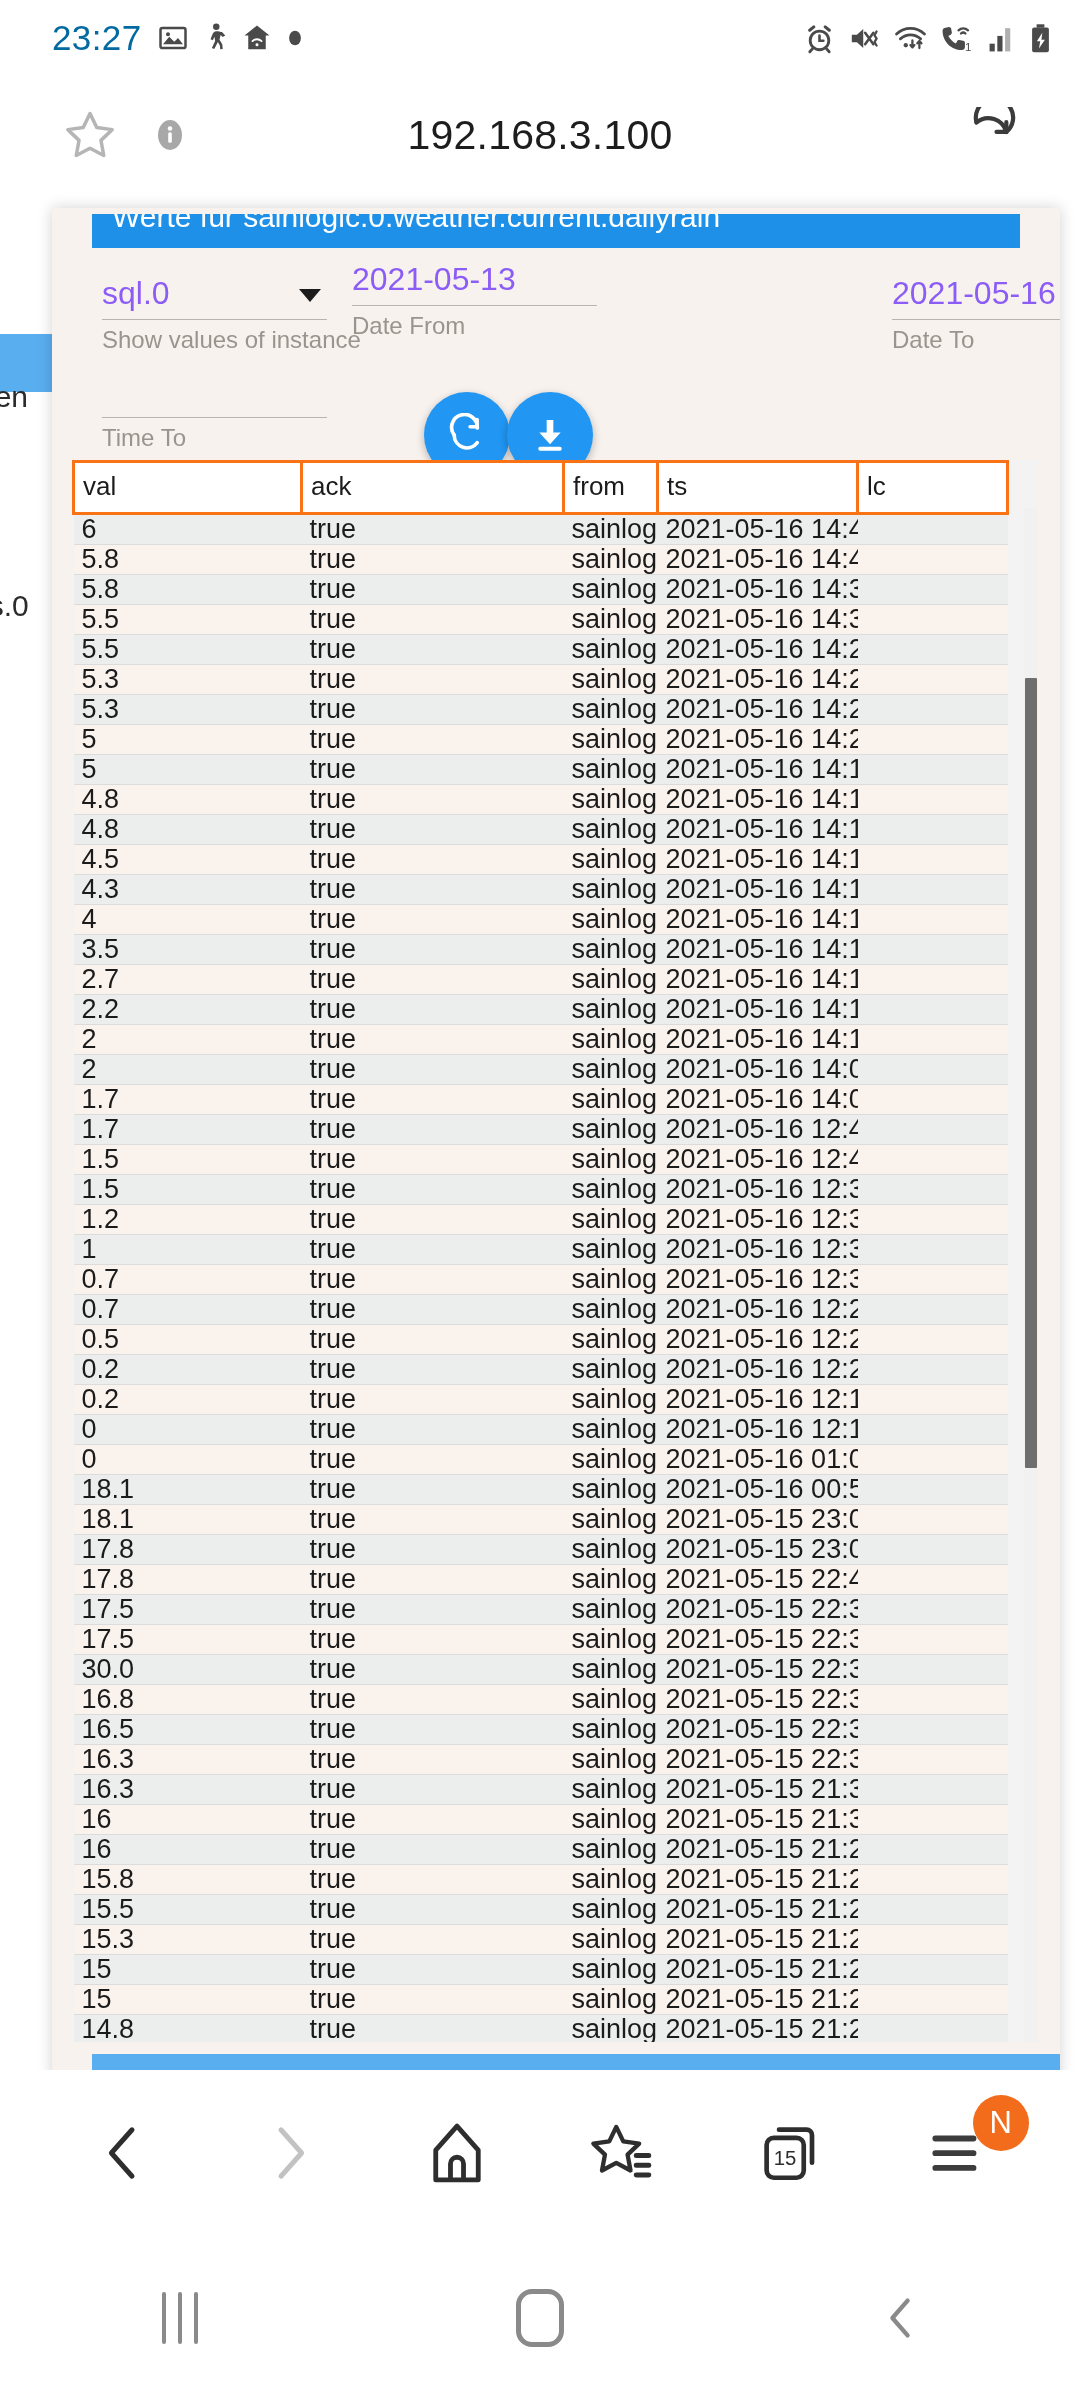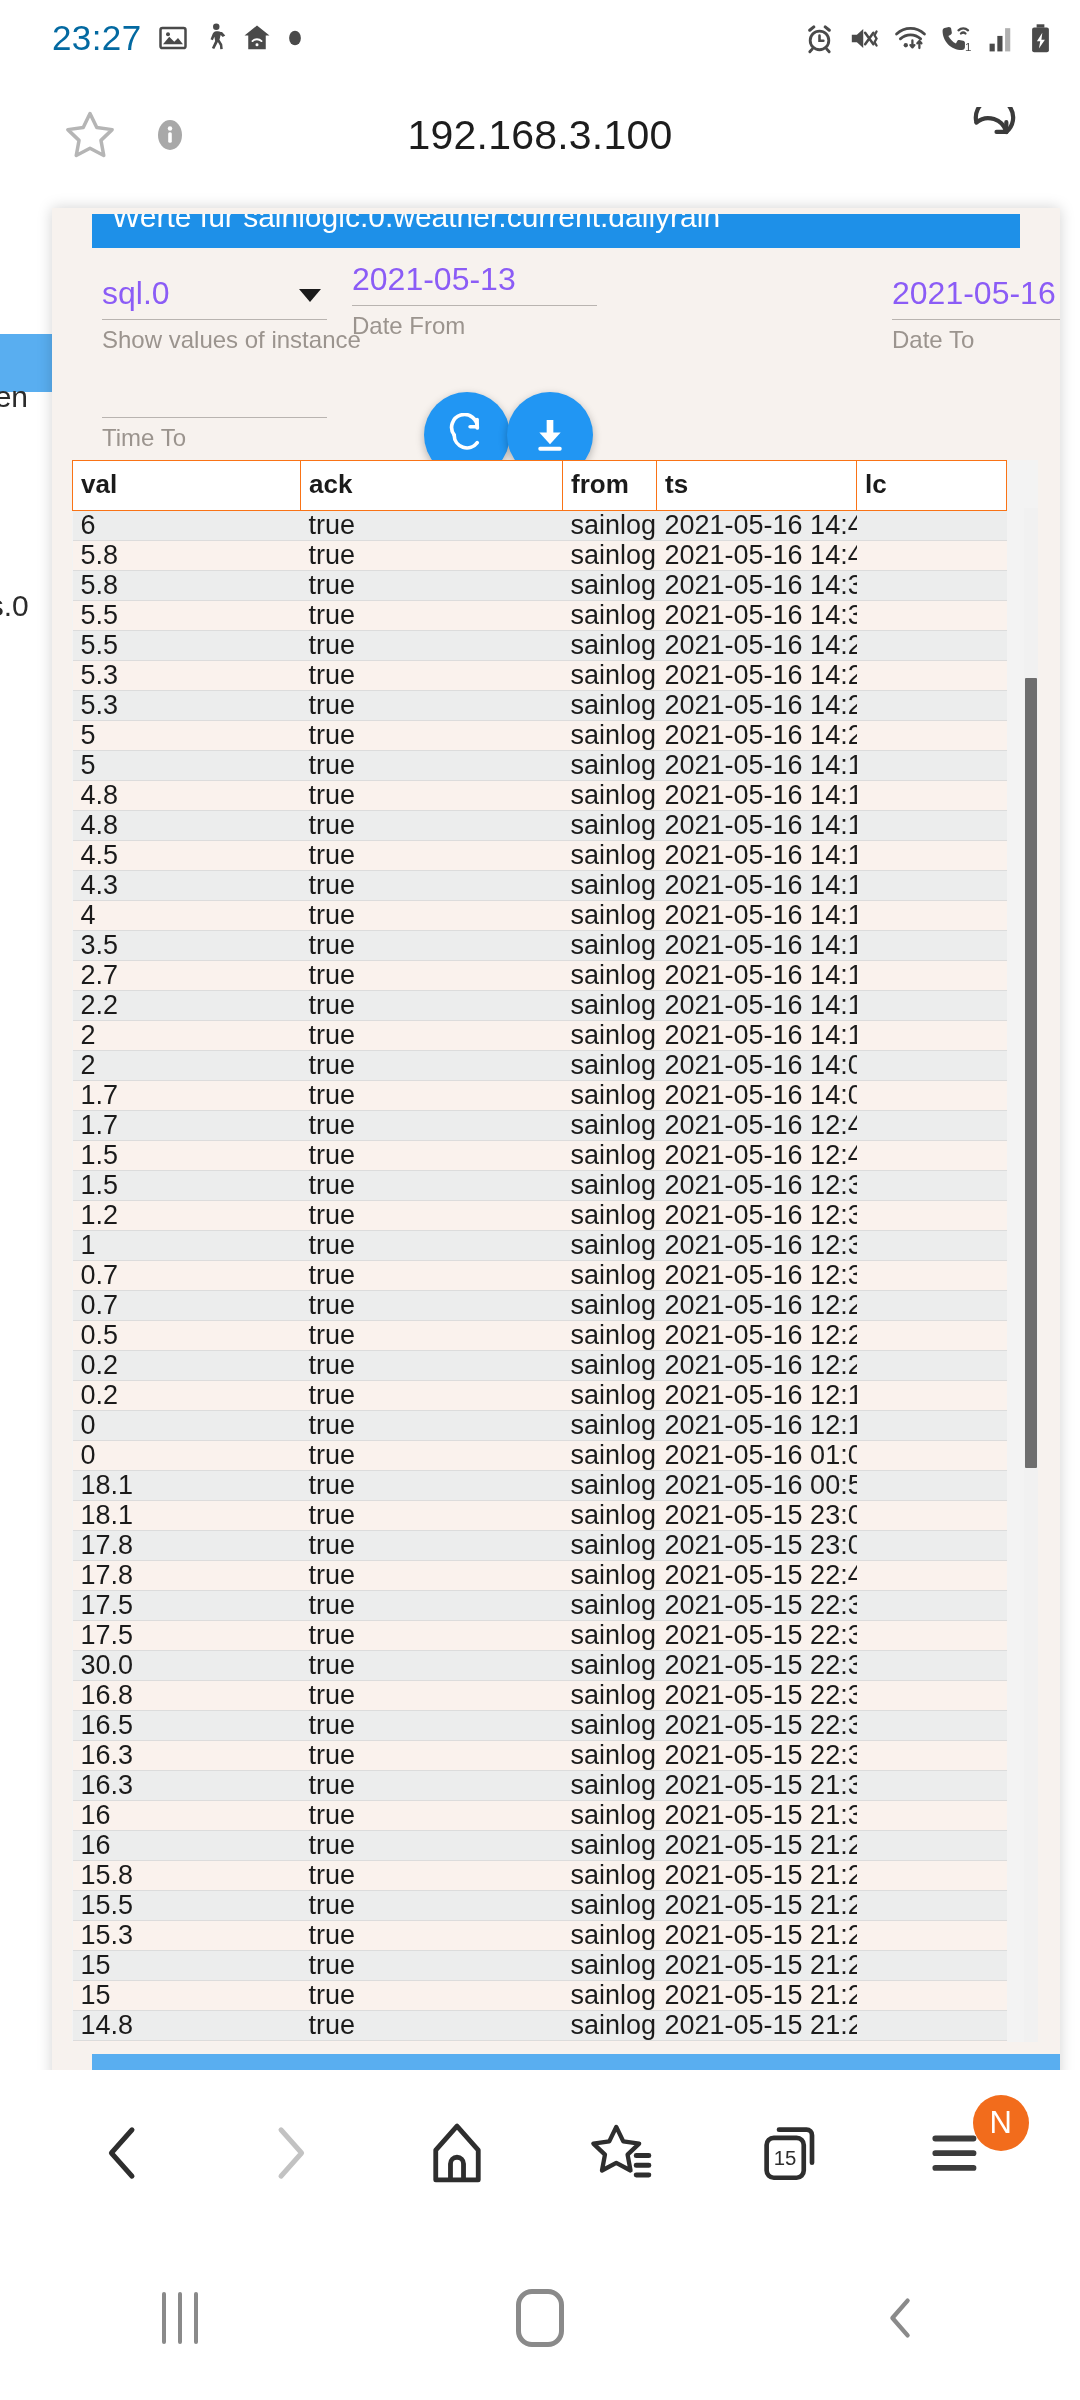--- a/index.html
+++ b/index.html
@@ -108,22 +108,22 @@
   .fab-download { left: 415px; top: 128px; }
 
   
   .table-wrap {
     position: absolute; left: 20px; top: 252px;
     width: 966px; height: 1582px; overflow: hidden;
     background: #f3f3f3;
   }
   table.grid { border-collapse: collapse; width: 934px; table-layout: fixed; }
   table.grid th {
-    background: #ffffff; border: 1px solid #f97316;
-    font-weight: bold; font-size: 26px; color: #1b1b1b;
+    background: #ffffff; border: 3px solid #f97316;
+    font-weight: normal; font-size: 26px; color: #1b1b1b;
     text-align: left; padding: 8px 0 10px 8px; height: 42px;
   }
   table.grid td {
     font-size: 27px; color: #1b1b1b; padding: 2px 0 2px 8px;
     height: 25px; line-height: 25px; border-bottom: 1px solid #dcdcdc;
     white-space: nowrap; overflow: hidden;
   }
   table.grid tr.r-even td { background: #eceded; }
   table.grid tr.r-odd  td { background: #faf2ed; }
   .c-val  { width: 158px; }

